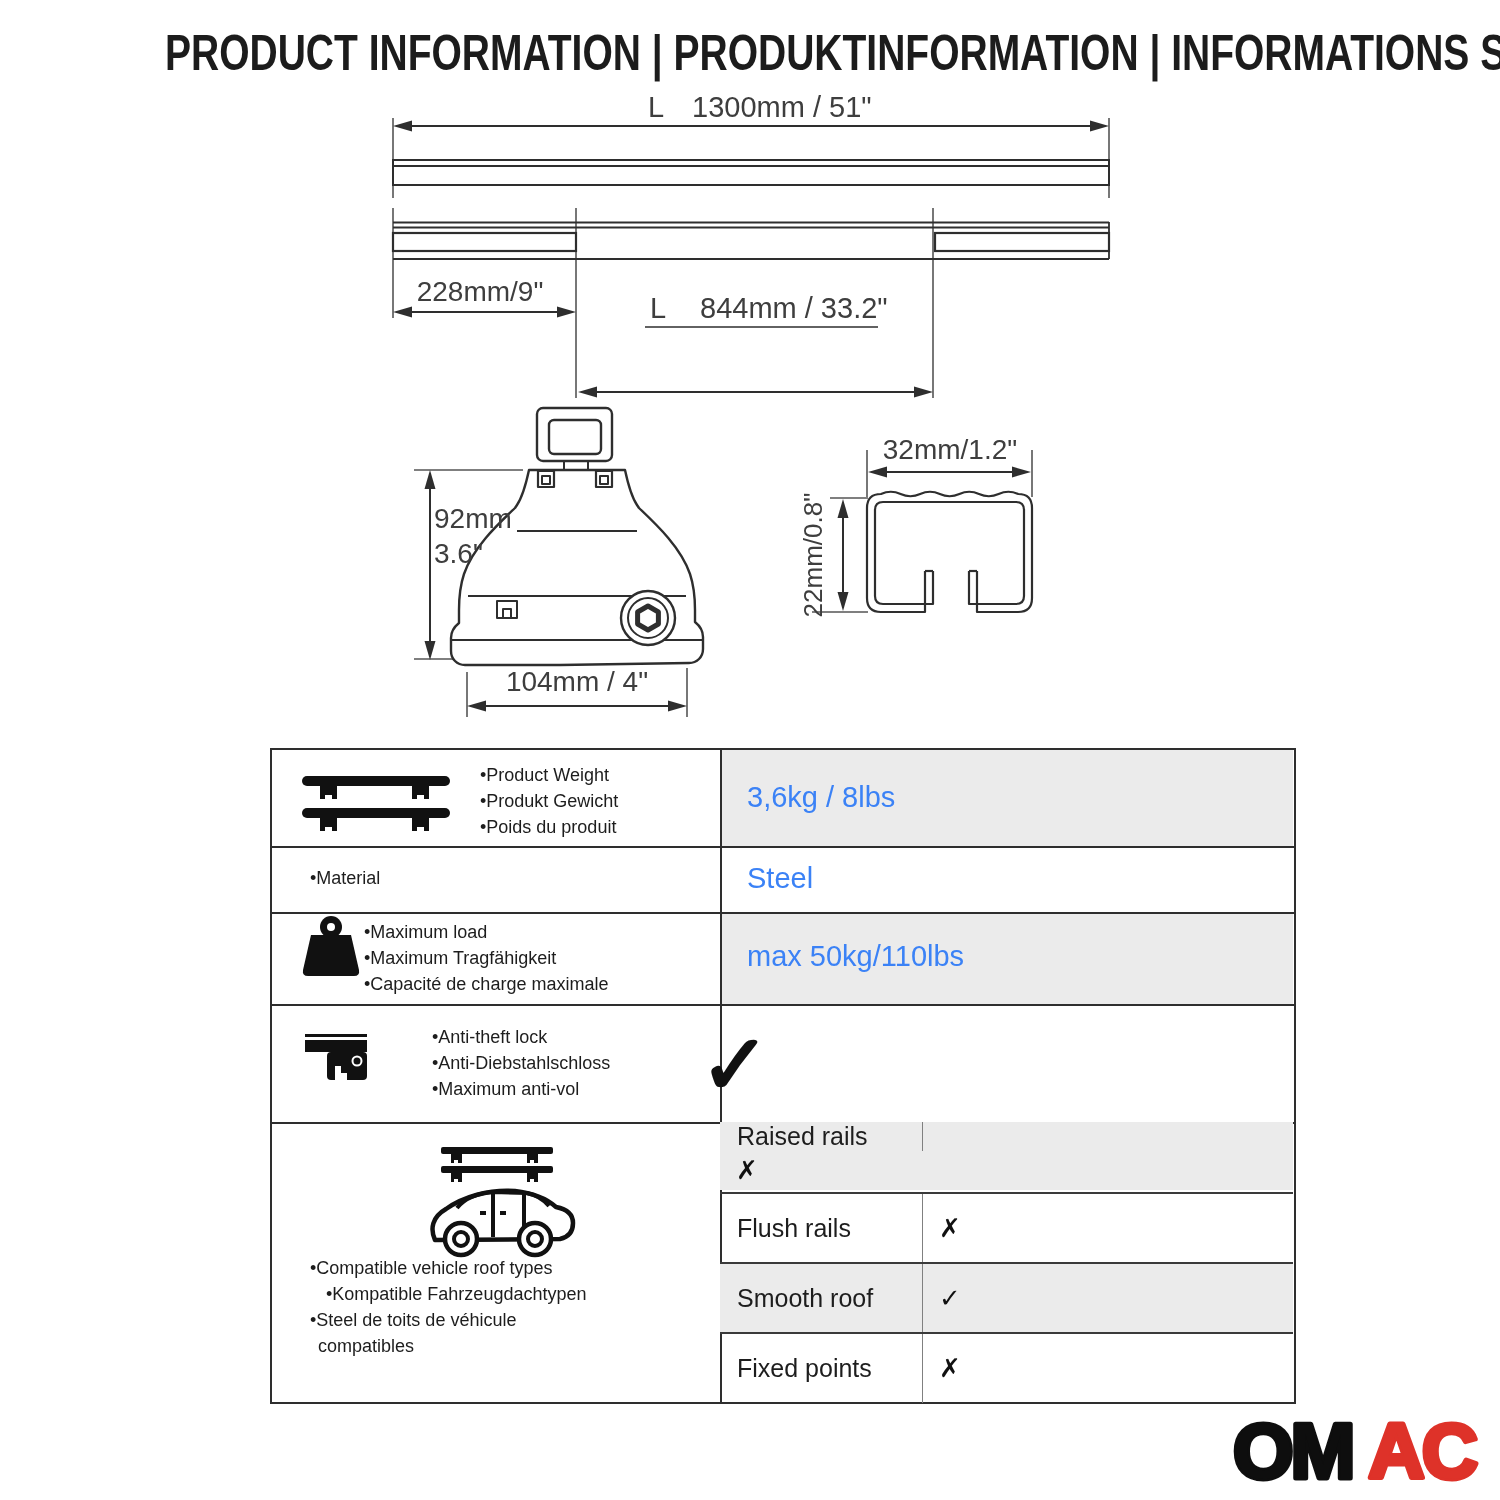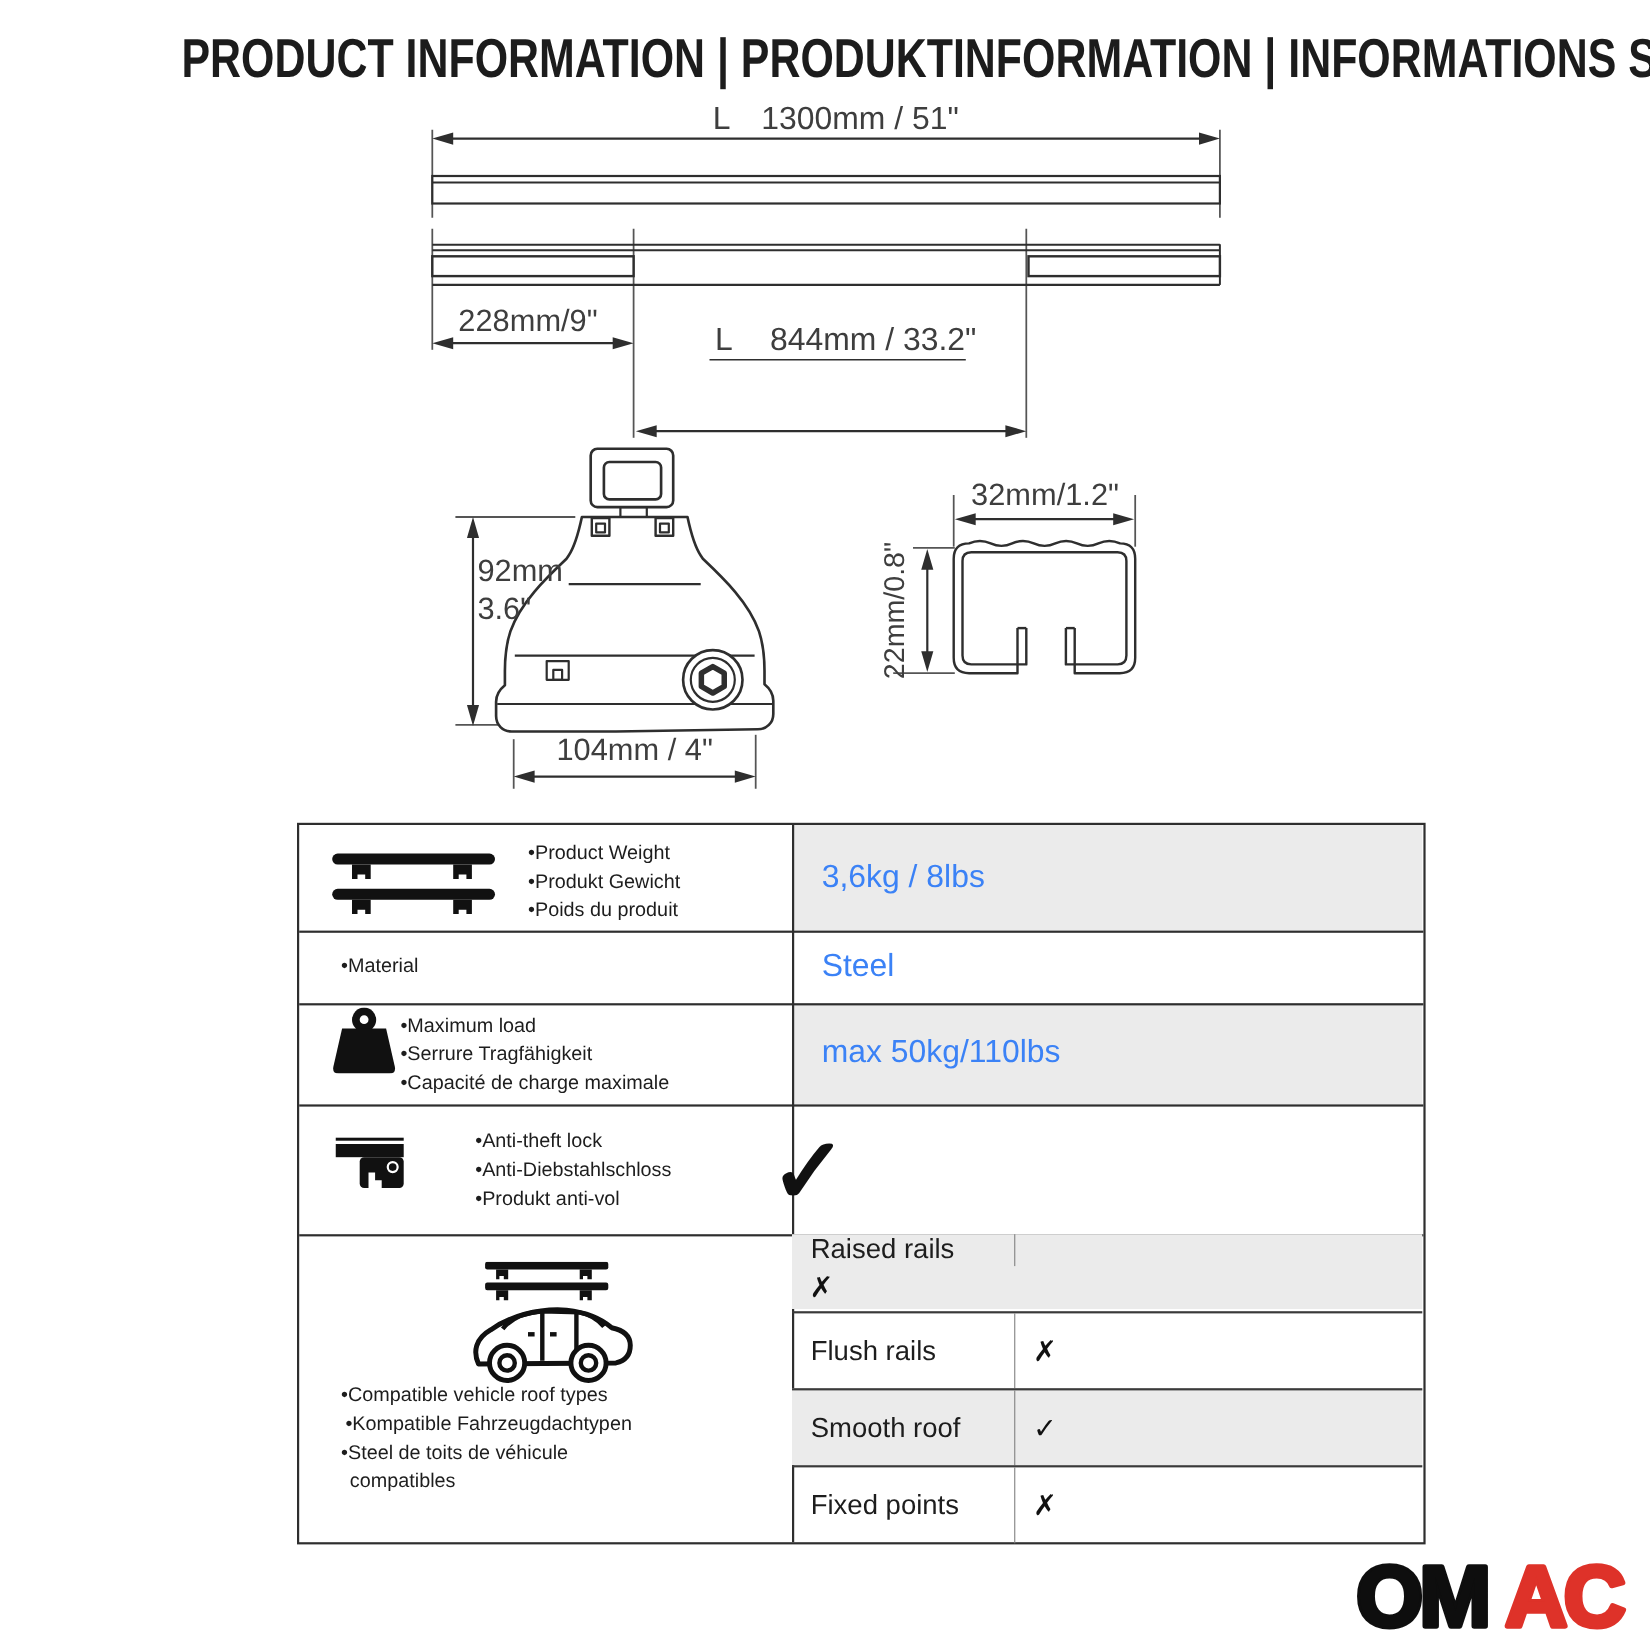--- a/index.html
+++ b/index.html
@@ -167,34 +167,34 @@
 
     <div class="lbl" style="left:38px;top:115px;">•Material</div>
     <div class="val" style="left:475px;top:112px;">Steel</div>
 
     <svg class="abs" style="left:30px;top:166px;" width="58" height="60" viewBox="0 0 58 60">
       <circle cx="29" cy="11" r="11" fill="#111"></circle>
       <circle cx="29" cy="11" r="4" fill="#fff"></circle>
       <path d="M9 19 L49 19 L57 54 Q58 60 52 60 L6 60 Q0 60 1 54 Z" fill="#111"></path>
     </svg>
     <div class="lbl" style="left:92px;top:169px;">•Maximum load</div>
-    <div class="lbl" style="left:92px;top:195px;">•Serrure Tragfähigkeit</div>
+    <div class="lbl" style="left:92px;top:195px;">•Maximum Tragfähigkeit</div>
     <div class="lbl" style="left:92px;top:221px;">•Capacité de charge maximale</div>
     <div class="val" style="left:475px;top:190px;">max 50kg/110lbs</div>
 
     <svg class="abs" style="left:33px;top:284px;" width="64" height="48" viewBox="0 0 64 48">
       <rect x="0" y="0" width="62" height="3" fill="#111"></rect>
       <rect x="0" y="6" width="62" height="12" fill="#111"></rect>
       <rect x="22" y="18" width="40" height="28" rx="4" fill="#111"></rect>
       <path d="M30 46 v-14 h6 v7 h6 v7 z" fill="#fff"></path>
       <circle cx="52" cy="27" r="4.5" fill="none" stroke="#fff" stroke-width="2"></circle>
     </svg>
     <div class="lbl" style="left:160px;top:274px;">•Anti-theft lock</div>
     <div class="lbl" style="left:160px;top:300px;">•Anti-Diebstahlschloss</div>
-    <div class="lbl" style="left:160px;top:326px;">•Produkt anti-vol</div>
+    <div class="lbl" style="left:160px;top:326px;">•Maximum anti-vol</div>
     <div class="bigcheck" style="left:428px;top:266px;">✓</div>
 
     <svg class="abs" style="left:155px;top:397px;" width="152" height="115" viewBox="0 0 152 115">
       <g fill="#111">
         <rect x="14" y="0" width="112" height="7" rx="2"></rect>
         <path d="M24 7 h11 v9 h-4 v-3 h-4 v3 h-3 z"></path>
         <path d="M100 7 h11 v9 h-4 v-3 h-4 v3 h-3 z"></path>
         <rect x="14" y="19" width="112" height="7" rx="2"></rect>
         <path d="M24 26 h11 v9 h-4 v-3 h-4 v3 h-3 z"></path>
         <path d="M100 26 h11 v9 h-4 v-3 h-4 v3 h-3 z"></path>
@@ -205,21 +205,21 @@
       <line x1="66" y1="45" x2="66" y2="90" stroke="#111" stroke-width="4"></line>
       <line x1="97" y1="46" x2="97" y2="90" stroke="#111" stroke-width="4"></line>
       <rect x="53" y="64" width="6" height="4" fill="#111"></rect>
       <rect x="73" y="64" width="6" height="4" fill="#111"></rect>
       <circle cx="34" cy="92" r="16" fill="#fff" stroke="#111" stroke-width="4.5"></circle>
       <circle cx="34" cy="92" r="7" fill="none" stroke="#111" stroke-width="4"></circle>
       <circle cx="108" cy="92" r="16" fill="#fff" stroke="#111" stroke-width="4.5"></circle>
       <circle cx="108" cy="92" r="7" fill="none" stroke="#111" stroke-width="4"></circle>
     </svg>
     <div class="lbl" style="left:38px;top:505px;">•Compatible vehicle roof types</div>
-    <div class="lbl" style="left:42px;top:531px;">•Kompatible Fahrzeugdachtypen</div>
+    <div class="lbl" style="left:54px;top:531px;">•Kompatible Fahrzeugdachtypen</div>
     <div class="lbl" style="left:38px;top:557px;">•Steel de toits de véhicule</div>
     <div class="lbl" style="left:46px;top:583px;">compatibles</div>
 
     <div class="nrow gray" style="top:372px;flex-direction:column;">
       <div class="nlabel">Raised rails</div>
       <div class="nmark">✗</div>
     </div>
     <div class="nrow sep" style="top:442px;">
       <div class="nlabel">Flush rails</div>
       <div class="nmark">✗</div>

